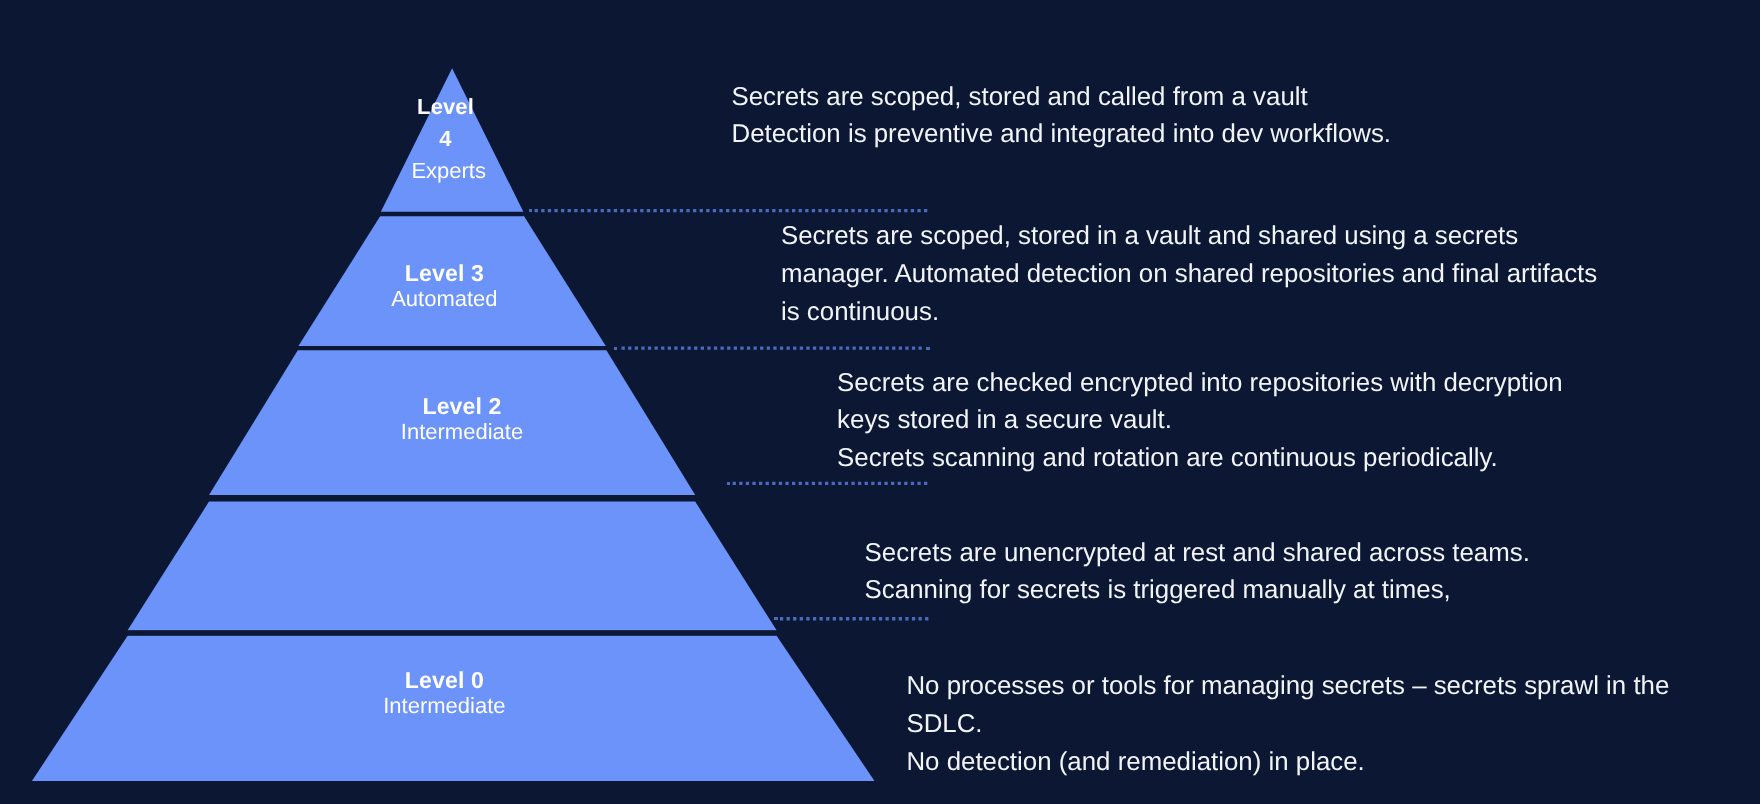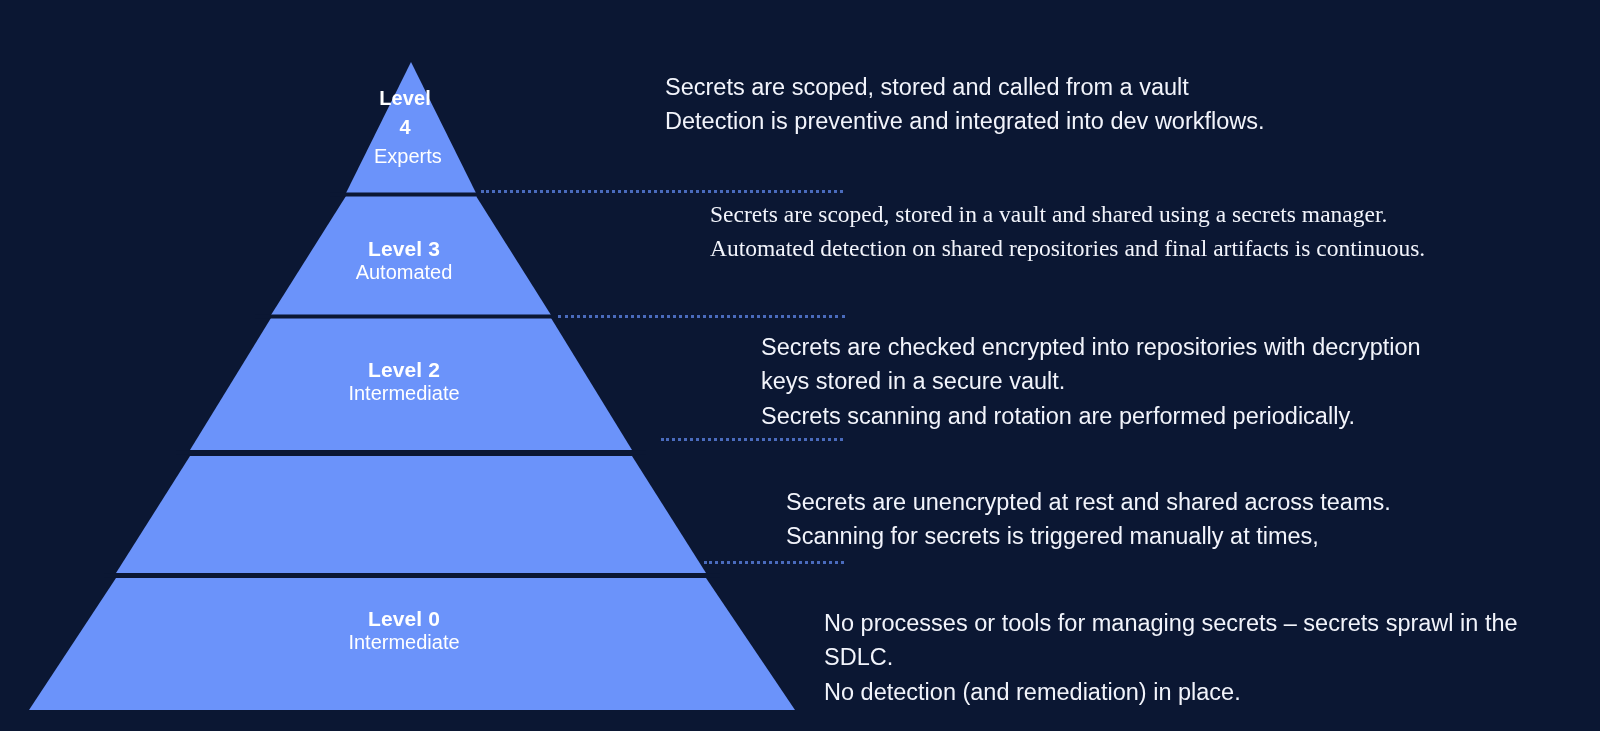--- a/index.html
+++ b/index.html
@@ -48,21 +48,21 @@
   
   #tier-label-4 {
     left: 374px;
     top: 84px;
     width: 62px;
   }
   #tier-label-4 .tier-name { font-size: 20px; line-height: 1.45; }
   #tier-label-4 .tier-sub  { font-size: 20px; line-height: 1.45; }
 
   #tier-label-3 { left: 300px; top: 237px; width: 208px; }
-  #tier-label-2 { left: 300px; top: 358px; width: 208px; }
+  #tier-label-2 { left: 316px; top: 358px; width: 208px; }
   #tier-label-1 { left: 300px; top: 482px; width: 208px; }
   #tier-label-0 { left: 300px; top: 607px; width: 208px; }
 
   
   .leader {
     position: absolute;
     height: 3px;
     border-top: 3px dotted #4a6bbd;
     pointer-events: none;
   }
@@ -73,21 +73,21 @@
 
   
   .desc {
     position: absolute;
     color: #f2f4fb;
     font-size: 23.5px;
     line-height: 1.46;
     white-space: pre-line;
   }
   #desc-4 { left: 665px; top:  70px; width: 800px; }
-  #desc-3 { left: 710px; top: 197px; width: 760px; font-family: Liberation Serif, serif; }
+  #desc-3 { left: 710px; top: 197px; width: 760px; }
   #desc-2 { left: 761px; top: 330px; width: 700px; }
   #desc-1 { left: 786px; top: 485px; width: 700px; }
   #desc-0 { left: 824px; top: 606px; width: 720px; }
 </style>
 </head>
 <body>
 
 <div id="stage">
 
   <svg id="pyramid-svg" viewBox="0 0 1600 731" xmlns="http://www.w3.org/2000/svg">
@@ -127,18 +127,18 @@
 
   <div class="leader" id="leader-4"></div>
   <div class="leader" id="leader-3"></div>
   <div class="leader" id="leader-2"></div>
   <div class="leader" id="leader-1"></div>
 
   <div class="desc" id="desc-4">Secrets are scoped, stored and called from a vault
 Detection is preventive and integrated into dev workflows.</div>
   <div class="desc" id="desc-3">Secrets are scoped, stored in a vault and shared using a secrets manager. Automated detection on shared repositories and final artifacts is continuous.</div>
   <div class="desc" id="desc-2">Secrets are checked encrypted into repositories with decryption keys stored in a secure vault.
-Secrets scanning and rotation are performed periodically.</div>
+Secrets scanning and rotation are continuous periodically.</div>
   <div class="desc" id="desc-0">No processes or tools for managing secrets – secrets sprawl in the SDLC.
 No detection (and remediation) in place.</div>
   <div class="desc" id="desc-1">Secrets are unencrypted at rest and  shared across teams. Scanning for secrets is triggered manually at times,</div>
 
 </div>
 
 </body></html>

